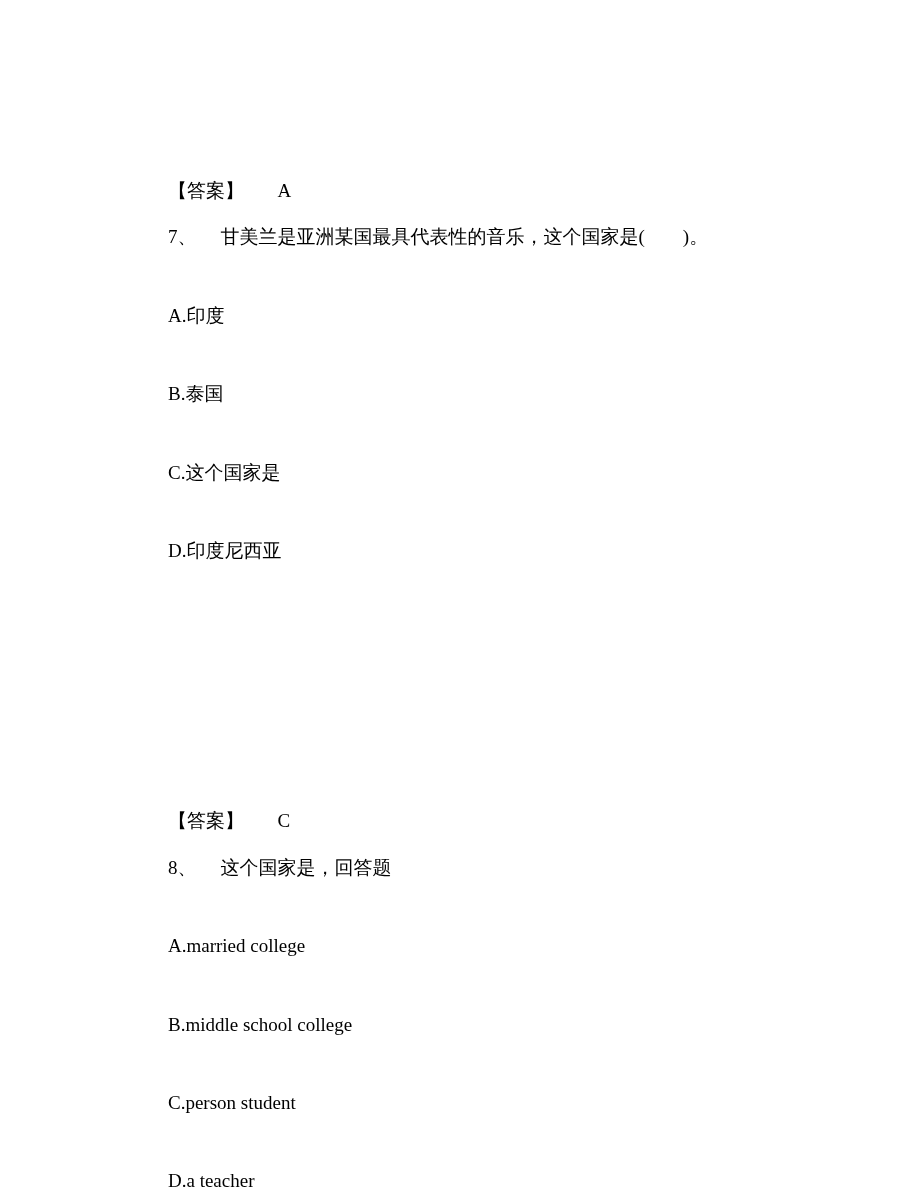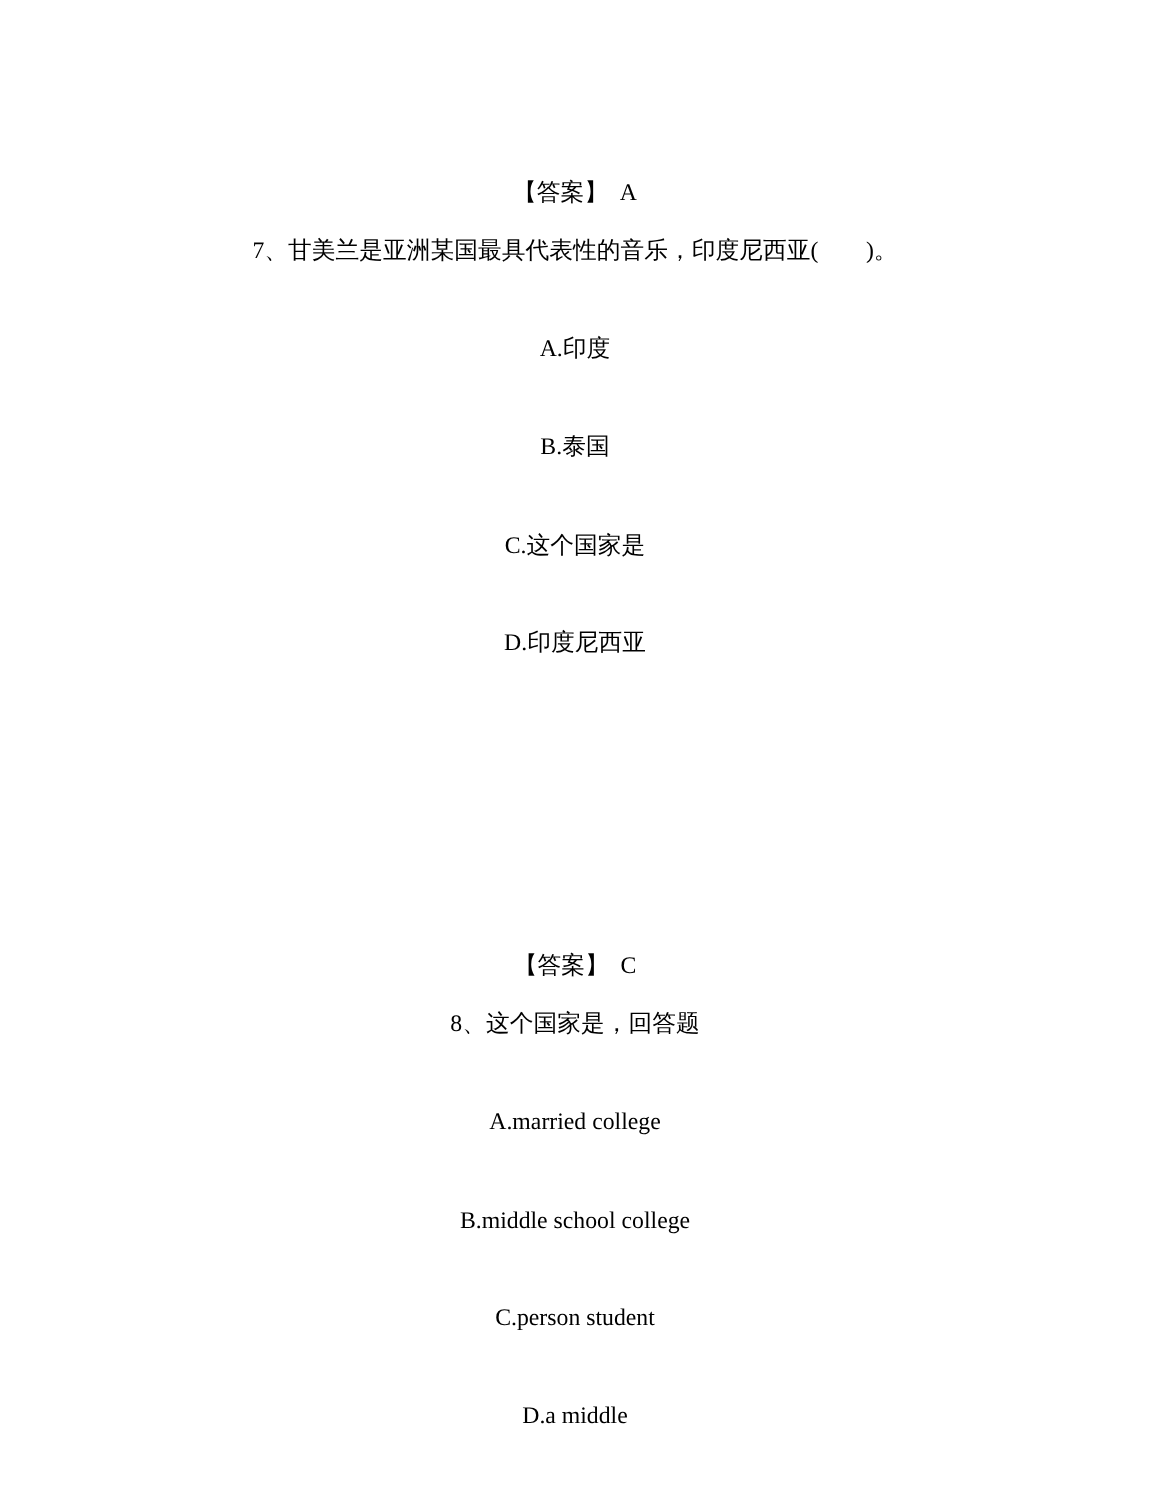--- a/index.html
+++ b/index.html
@@ -1,15 +1,15 @@
 <!DOCTYPE html>
 <html><head>
   <meta charset="utf-8">
   <style>
-    * { margin: 0; padding: 0; box-sizing: border-box; text-align: center; }
+    * { margin: 12px; padding: 0; box-sizing: border-box; }
     body {
       width: 920px;
       height: 1191px;
       background: #ffffff;
       font-family: "SimSun", "宋体", "Times New Roman", serif;
       font-size: 19px;
       color: #000000;
       line-height: 1.6;
       padding: 140px 120px 60px 120px;
     }
@@ -37,21 +37,21 @@
     }
   </style>
 </head>
 <body>
 
 <div class="answer-line">
   <span>【答案】</span>&nbsp;&nbsp;<span class="latin">A</span>
 </div>
 
 <div class="question-line">
-  <span>7、</span><span>甘美兰是亚洲某国最具代表性的音乐，印度尼西亚(　　)。</span>
+  <span>7、</span><span>甘美兰是亚洲某国最具代表性的音乐，这个国家是(　　)。</span>
 </div>
 
 <div class="option-line">
   <span>A.印度</span>
 </div>
 
 <div class="option-line">
   <span>B.泰国</span>
 </div>
 
@@ -79,14 +79,14 @@
 
 <div class="option-line latin">
   <span>B.middle school college</span>
 </div>
 
 <div class="option-line latin">
   <span>C.person student</span>
 </div>
 
 <div class="option-line last latin">
-  <span>D.a middle</span>
+  <span>D.a teacher</span>
 </div>
 
 </body></html>

